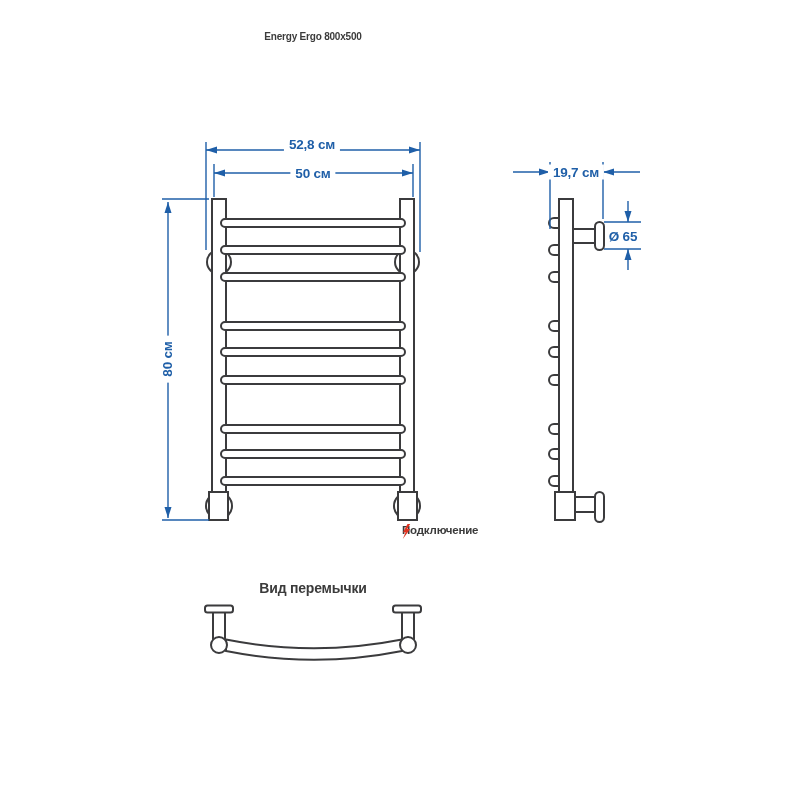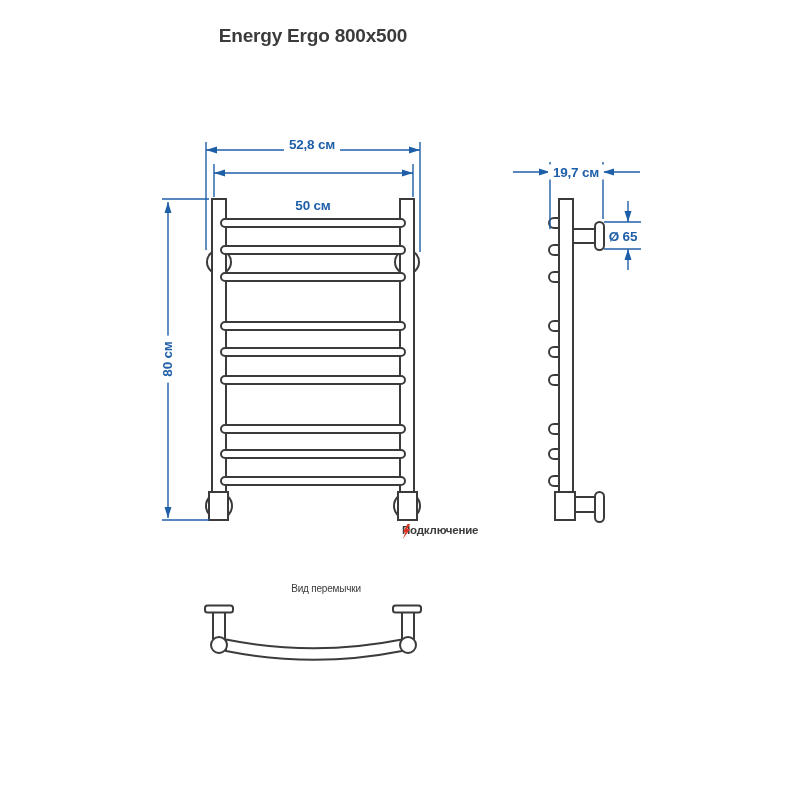--- a/index.html
+++ b/index.html
@@ -4,32 +4,32 @@
 <style>
   html,body{margin:0;padding:0;}
   body{
     width:800px;height:800px;position:relative;background:#ffffff;
     font-family:"Liberation Sans","DejaVu Sans",sans-serif;
     overflow:hidden;
   }
   .label{position:absolute;white-space:nowrap;}
   .center{transform:translate(-50%,-50%);}
   .page-title{
-    font-size:19px;font-weight:bold;color:#3b3b3b;letter-spacing:-0.2px;
+    font-size:10px;font-weight:bold;color:#3b3b3b;letter-spacing:-0.2px;
   }
   .dim-label{
     font-size:13.5px;font-weight:bold;color:#1f5fa8;letter-spacing:-0.2px;
     background:#ffffff;padding:0 5px;
   }
   .dim-label.vertical{
     transform:translate(-50%,-50%) rotate(-90deg);
     padding:0 6px;
   }
   .section-title{
-    font-size:10px;font-weight:normal;color:#3b3b3b;letter-spacing:-0.2px;margin-left:13px;
+    font-size:14px;font-weight:bold;color:#3b3b3b;letter-spacing:-0.2px;
   }
   .connection-row{
     position:absolute;left:402px;top:524px;
     display:flex;align-items:center;gap:6px;
   }
   .connection-text{
     font-size:11.5px;font-weight:bold;color:#3b3b3b;letter-spacing:-0.2px;
   }
   svg{position:absolute;left:0;top:0;}
 </style>
@@ -141,21 +141,21 @@
     <polygon points="603,172 614,168.5 614,175.5"></polygon>
     <polygon points="628,222 624.5,211 631.5,211"></polygon>
     <polygon points="628,249 624.5,260 631.5,260"></polygon>
   </g>
 </svg>
 
 <div class="label center page-title" style="left:313px;top:36px;">Energy Ergo 800x500</div>
 
 <div class="label center dim-label" style="left:312px;top:144px;">52,8 см</div>
 
-<div class="label center dim-label" style="left:313px;top:173px;margin-top:32px;">50 см</div>
+<div class="label center dim-label" style="left:313px;top:173px;">50 см</div>
 
 <div class="label dim-label vertical" style="left:167px;top:359px;">80 см</div>
 
 <div class="label center dim-label" style="left:576px;top:172px;">19,7 см</div>
 
 <div class="label center dim-label" style="left:623px;top:236px;padding:0 2px;">Ø 65</div>
 
 <div class="connection-row">
   <svg width="9" height="15" viewBox="0 0 9 15">
     <polygon points="5.5,0 8.2,0 5.2,5 8.2,5 0.8,15 3.6,8.2 1,8.2" fill="#df3321"></polygon>

